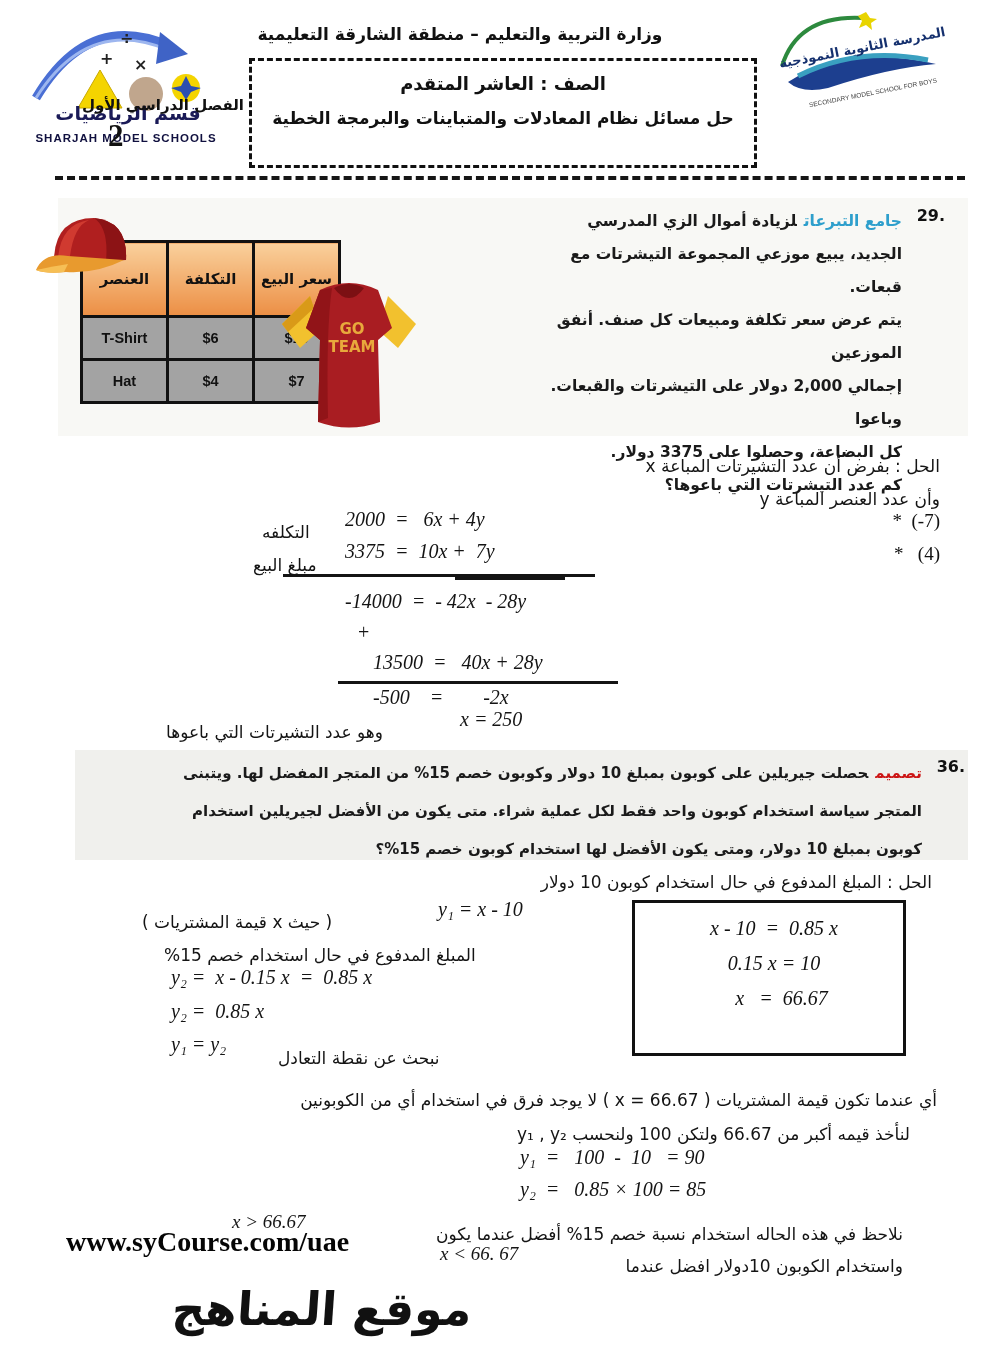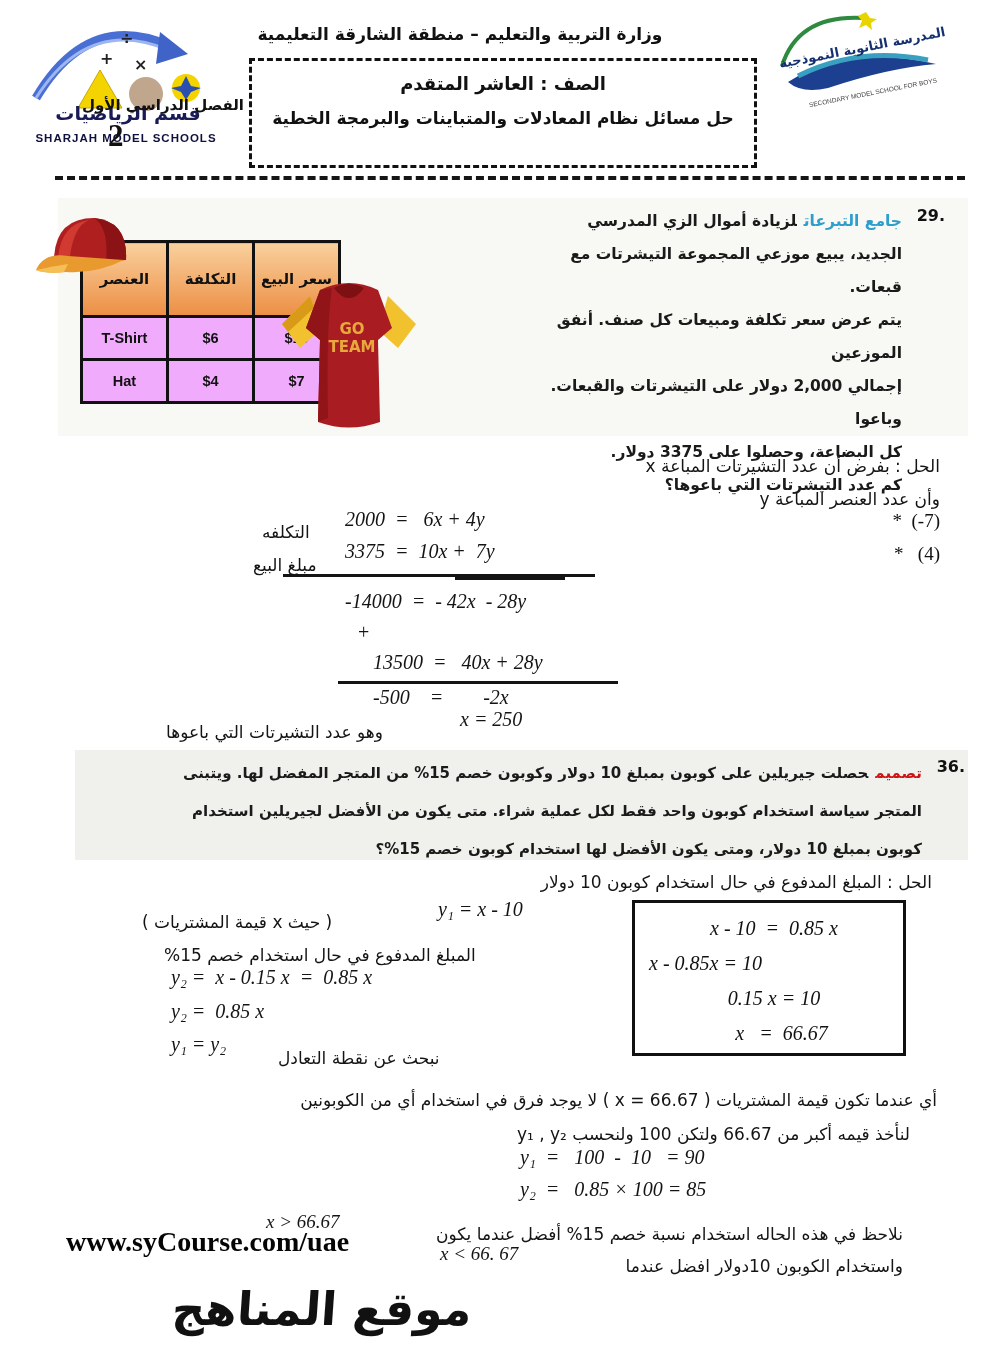--- a/index.html
+++ b/index.html
@@ -23,21 +23,21 @@
   .p36strip{background:#f0f0ed;}
   .ptext{font-size:15.5px;font-weight:bold;line-height:33px;text-align:right;color:#1a1a1a;}
   .p36text{font-size:15px;font-weight:bold;line-height:38px;text-align:right;color:#1a1a1a;}
   .kw29{color:#2e9fcc;margin-left:7px;}
   .kw36{color:#cc1414;margin-left:7px;}
   .sol{font-size:17px;color:#141414;margin-top:12px;}
   
   table.price{border-collapse:collapse;}
   table.price td,table.price th{border:3px solid #111;text-align:center;font-weight:bold;}
   table.price th{background:linear-gradient(#f9d09c,#ec8f45);font-size:15px;height:70px;width:81px;}
-  table.price td{background:#f0abfc;font-size:14.5px;height:38px;font-family:"Liberation Sans","DejaVu Sans",sans-serif;}
+  table.price td{background:#a3a3a3;font-size:14.5px;height:38px;font-family:"Liberation Sans","DejaVu Sans",sans-serif;}
   .boxed36{border:3px solid #111;}
   .boxed36 .row{font-family:"Liberation Serif","DejaVu Serif",serif;font-style:italic;
                 font-size:20px;line-height:35px;white-space:pre;text-align:center;}
   .watermark{font-family:Liberation Serif, serif;font-weight:bold;
              font-size:28px;letter-spacing:0px;color:#050505;}
   .footerbrand{font-size:46px;font-weight:bold;transform:skewX(-4deg);}
   .caption-en{font-family:"Liberation Sans","DejaVu Sans",sans-serif;}
 </style>
 </head>
 <body>
@@ -168,30 +168,29 @@
   <div class="abs eq" style="left:438px;top:898px;">y₁ = x - 10</div>
   <div class="abs sol ar" style="left:142px;top:900px;">( حيث  x  قيمة المشتريات )</div>
   <div class="abs sol ar" style="left:164px;top:933px;">المبلغ المدفوع في حال استخدام خصم 15%</div>
   <div class="abs eq" style="left:171px;top:966px;">y₂ =  x - 0.15 x  =  0.85 x</div>
   <div class="abs eq" style="left:171px;top:1000px;">y₂ =  0.85 x</div>
   <div class="abs eq" style="left:171px;top:1033px;">y₁ = y₂</div>
   <div class="abs sol ar" style="left:278px;top:1036px;">نبحث عن نقطة التعادل</div>
 
   <div class="abs boxed36" style="left:632px;top:900px;width:268px;height:142px;padding-top:8px;">
     <div class="row">  x - 10  =  0.85 x</div>
-    <div class="row" style="text-align:left;padding-left:14px;">x - 0.85x = 10</div>
     <div class="row">  0.15 x = 10</div>
     <div class="row">     x   =  66.67</div>
   </div>
 
   <div class="abs sol ar" style="right:55px;top:1078px;">أي عندما تكون قيمة المشتريات (  x = 66.67  ) لا يوجد فرق في استخدام أي من الكوبونين</div>
   <div class="abs sol ar" style="right:82px;top:1112px;">لنأخذ قيمه أكبر من 66.67 ولتكن  100  ولنحسب   y₁ ,  y₂</div>
   <div class="abs eq" style="left:520px;top:1146px;">y₁  =   100  -  10   = 90</div>
   <div class="abs eq" style="left:520px;top:1178px;">y₂  =   0.85 × 100 = 85</div>
   <div class="abs sol ar" style="right:89px;top:1212px;">نلاحظ في هذه الحاله استخدام نسبة خصم  15% أفضل عندما يكون</div>
-  <div class="abs eq" style="left:232px;top:1211px;font-size:19px;margin-left:34px;" dir="ltr">x &gt; 66.67</div>
+  <div class="abs eq" style="left:232px;top:1211px;font-size:19px;" dir="ltr">x &gt; 66.67</div>
   <div class="abs sol ar" style="right:89px;top:1244px;">واستخدام الكوبون  10دولار افضل عندما</div>
   <div class="abs eq" style="left:440px;top:1243px;font-size:19px;z-index:1;" dir="ltr">x &lt; 66. 67</div>
 
   <div class="abs watermark" style="left:66px;top:1226px;z-index:4;">www.syCourse.com/uae</div>
   <div class="abs ar footerbrand" style="left:172px;top:1282px;">موقع المناهج</div>
 
 </div>
 
 </body></html>

